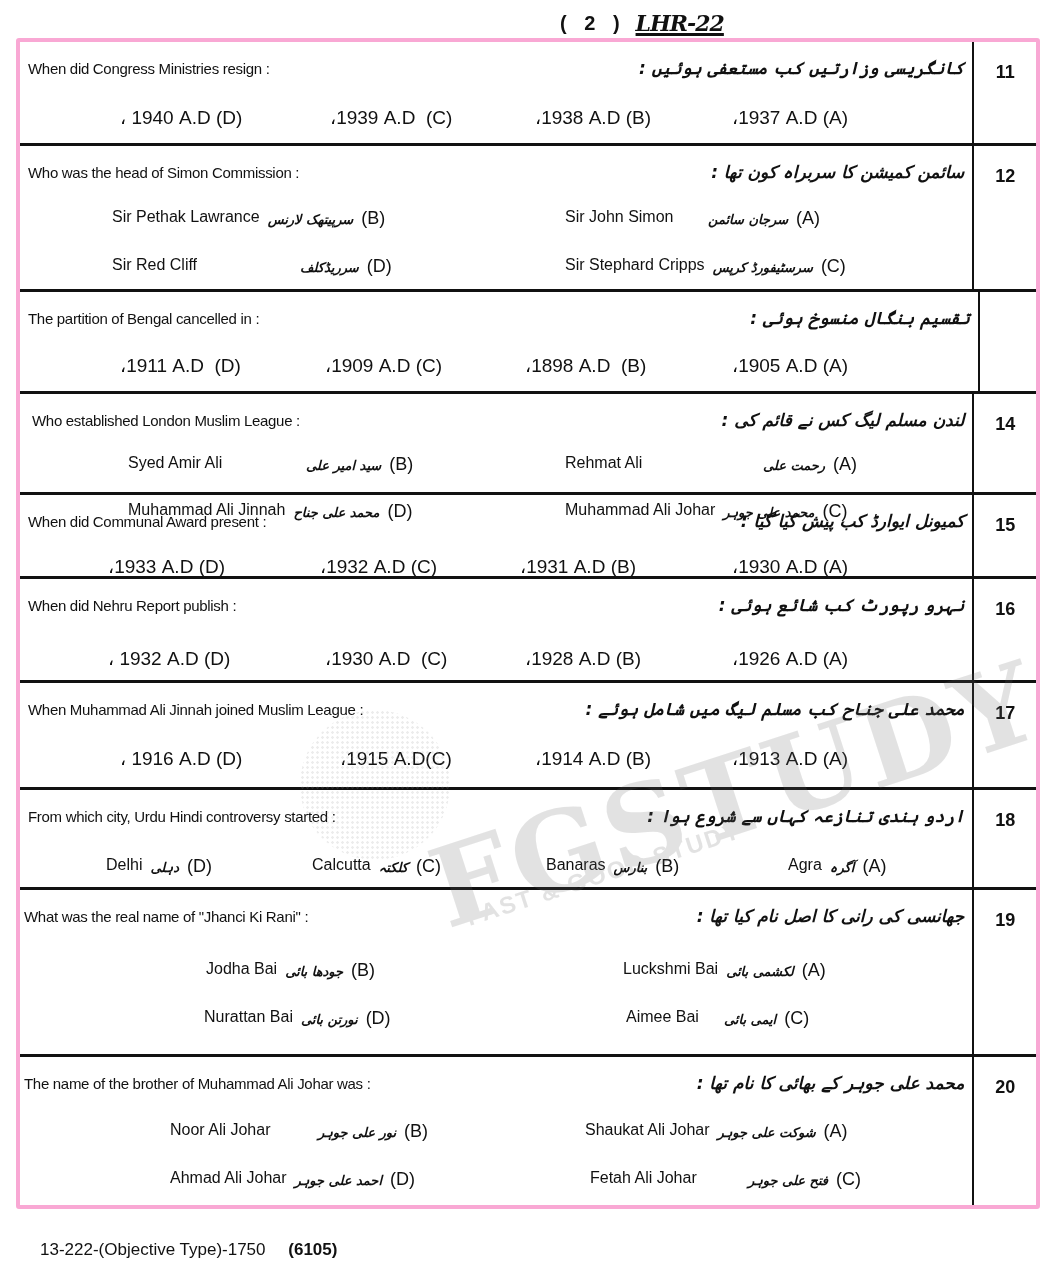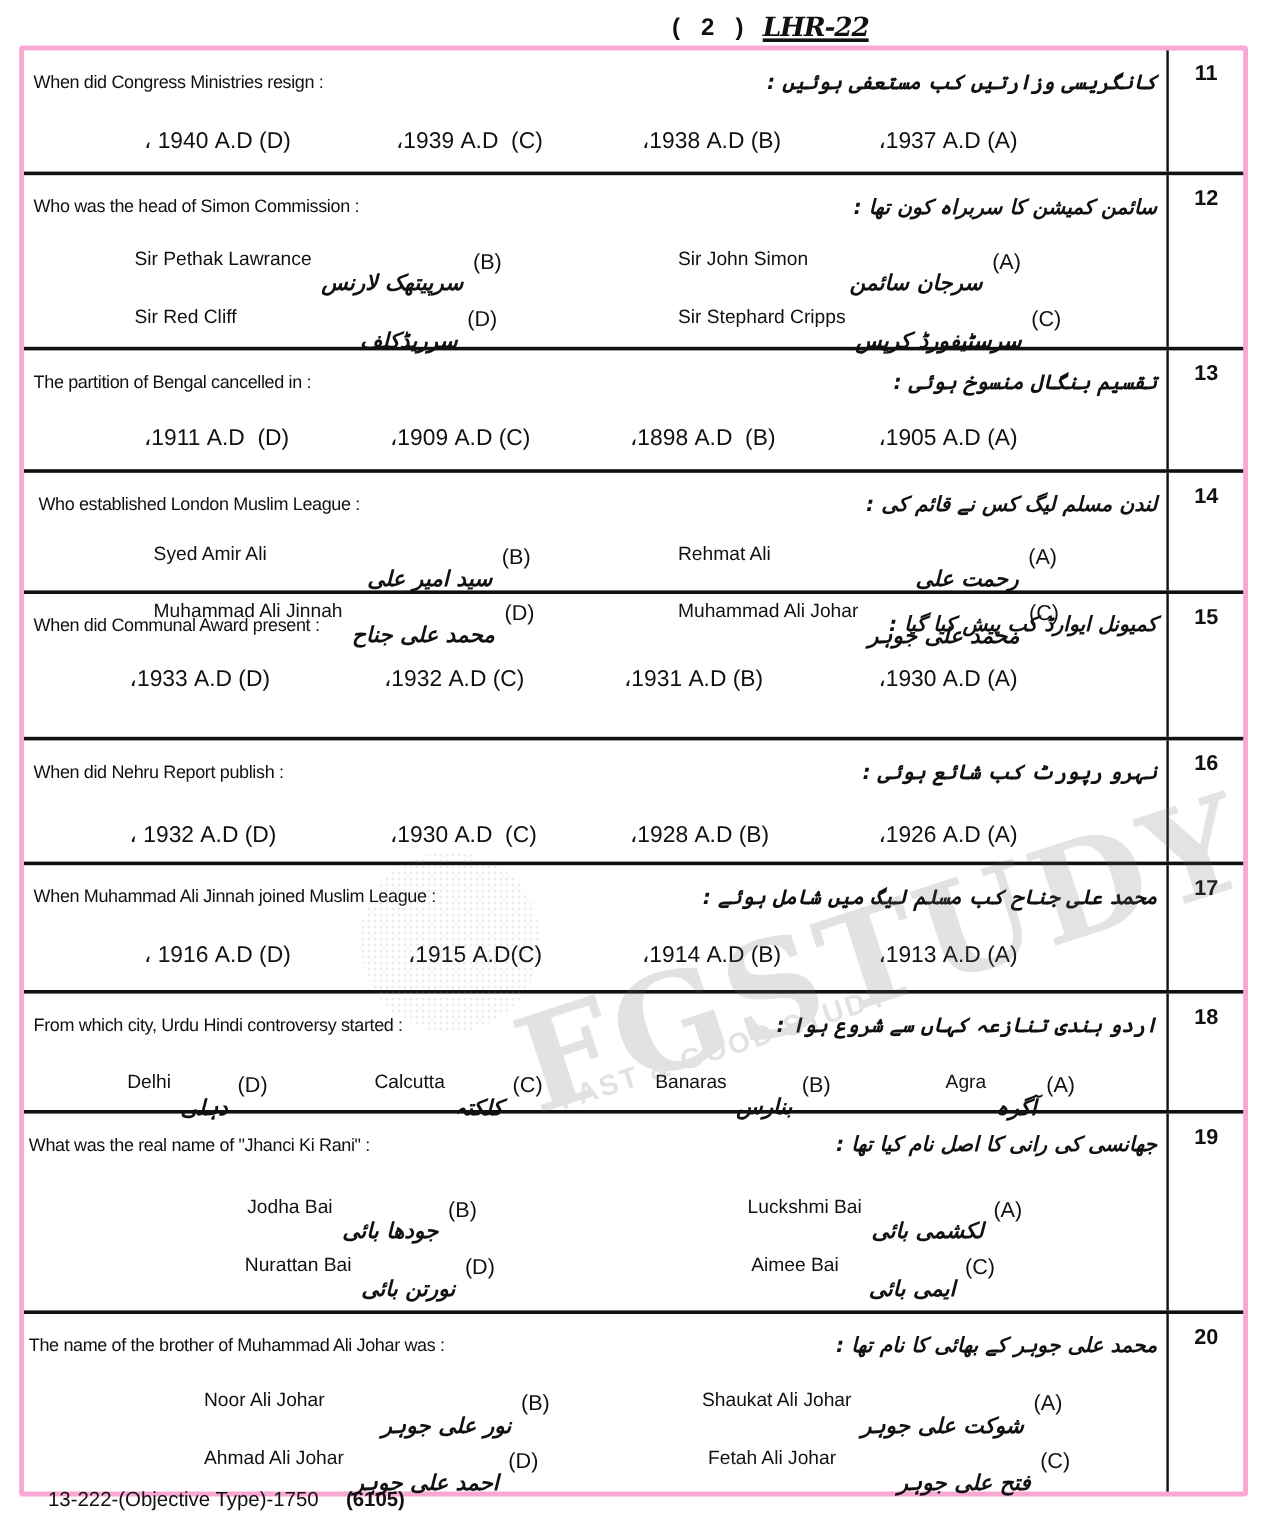--- a/index.html
+++ b/index.html
@@ -7,32 +7,32 @@
   body { position: relative; font-family: "Liberation Sans", "DejaVu Sans", sans-serif; color: #111; }
 
   .page-header { position: absolute; top: 8px; left: 560px; height: 30px; display: flex; align-items: center; gap: 10px; }
   .page-num { font-size: 20px; font-weight: bold; letter-spacing: 6px; }
   .handwritten { font-family: "DejaVu Serif", serif; font-size: 22px; font-weight: bold; font-style: italic; letter-spacing: -1px; text-decoration: underline; text-decoration-thickness: 3px; }
 
   .table { position: absolute; left: 16px; top: 38px; width: 1024px; border: 4px solid #f9a8d4; border-radius: 3px; }
   .row { position: relative; display: flex; border-bottom: 3px solid #111; }
   .row:last-child { border-bottom: none; }
   .qbody { position: relative; width: 960px; border-right: 2px solid #111; }
-  .qnum { width: 62px; font-size: 18px; font-weight: bold; text-align: center; padding-top: 9px; }
+  .qnum { width: 62px; font-size: 18px; font-weight: bold; text-align: center; padding-top: 20px; }
 
   .qline { position: absolute; top: 14px; left: 8px; right: 8px; display: flex; justify-content: space-between; align-items: center; height: 24px; }
   .q-en { font-size: 15px; letter-spacing: -0.3px; }
   .q-ur { font-family: "DejaVu Sans", sans-serif; font-size: 17px; font-style: italic; direction: rtl; font-weight: bold; }
 
   .opts-4 { position: absolute; left: 0; right: 0; display: flex; font-size: 19px; }
   .opts-4 .opt { position: absolute; white-space: nowrap; }
 
   .opt-2col { position: absolute; font-size: 16px; display: flex; align-items: flex-start; white-space: nowrap; }
   .opt-2col .en { display: inline-block; }
-  .opt-2col .ur { font-family: "DejaVu Sans", sans-serif; font-style: italic; font-weight: bold; font-size: 18px; direction: rtl; display: inline-block; margin: 18px 8px; }
+  .opt-2col .ur { font-family: "DejaVu Sans", sans-serif; font-style: italic; font-weight: bold; font-size: 13px; direction: rtl; display: inline-block; margin: 4px 8px; }
   .opt-2col .lbl { font-size: 18px; }
 
   .watermark { position: absolute; left: 300px; top: 690px; width: 520px; height: 260px; pointer-events: none; opacity: 0.18; }
   .wm-big { position: absolute; left: 120px; top: 40px; font-family: "DejaVu Serif", serif; font-size: 110px; font-weight: bold; color: #666; transform: rotate(-18deg); letter-spacing: 4px; }
   .wm-small { position: absolute; left: 160px; top: 170px; font-size: 24px; font-weight: bold; color: #666; transform: rotate(-18deg); letter-spacing: 2px; }
   .wm-circle { position: absolute; left: 0px; top: 20px; width: 150px; height: 150px; border-radius: 50%; background: radial-gradient(circle, #999 1px, transparent 1.5px); background-size: 5px 5px; }
 
   .footer { position: absolute; left: 40px; top: 1240px; font-size: 17px; }
   .footer .code { font-weight: bold; margin-left: 18px; }
 </style>
@@ -98,21 +98,20 @@
         <span class="q-en">The partition of Bengal cancelled in :</span>
         <span class="q-ur">تقسیم بنگال منسوخ ہوئی :</span>
       </div>
       <div class="opts-4" style="top:62px">
         <span class="opt" style="left:712px"><span>،1905 A.D</span> <span>(A)</span></span>
         <span class="opt" style="left:505px"><span>،1898 A.D</span> &nbsp;<span>(B)</span></span>
         <span class="opt" style="left:305px"><span>،1909 A.D</span> <span>(C)</span></span>
         <span class="opt" style="left:100px"><span>،1911 A.D</span> &nbsp;<span>(D)</span></span>
       </div>
     </div>
-    <div class="qnum">13</div>
   </div>
 
   <div class="row" style="height:101px">
     <div class="qbody">
       <div class="qline">
         <span class="q-en" style="margin-left:4px">Who established London Muslim League :</span>
         <span class="q-ur">لندن مسلم لیگ کس نے قائم کی :</span>
       </div>
       <div class="opt-2col" style="top:60px;left:545px">
           <span class="en" style="width:190px">Rehmat Ali</span>
@@ -131,21 +130,21 @@
         </div>
       <div class="opt-2col" style="top:107px;left:108px">
           <span class="en">Muhammad Ali Jinnah</span>
           <span class="ur">محمد علی جناح</span>
           <span class="lbl">(D)</span>
         </div>
     </div>
     <div class="qnum">14</div>
   </div>
 
-  <div class="row" style="height:122px">
+  <div class="row" style="height:84px">
     <div class="qbody">
       <div class="qline">
         <span class="q-en">When did Communal Award present :</span>
         <span class="q-ur">کمیونل ایوارڈ کب پیش کیا گیا :</span>
       </div>
       <div class="opts-4" style="top:60px">
         <span class="opt" style="left:712px"><span>،1930 A.D</span> <span>(A)</span></span>
         <span class="opt" style="left:500px"><span>،1931 A.D</span> <span>(B)</span></span>
         <span class="opt" style="left:300px"><span>،1932 A.D</span> <span>(C)</span></span>
         <span class="opt" style="left:88px"><span>،1933 A.D</span> <span>(D)</span></span>

